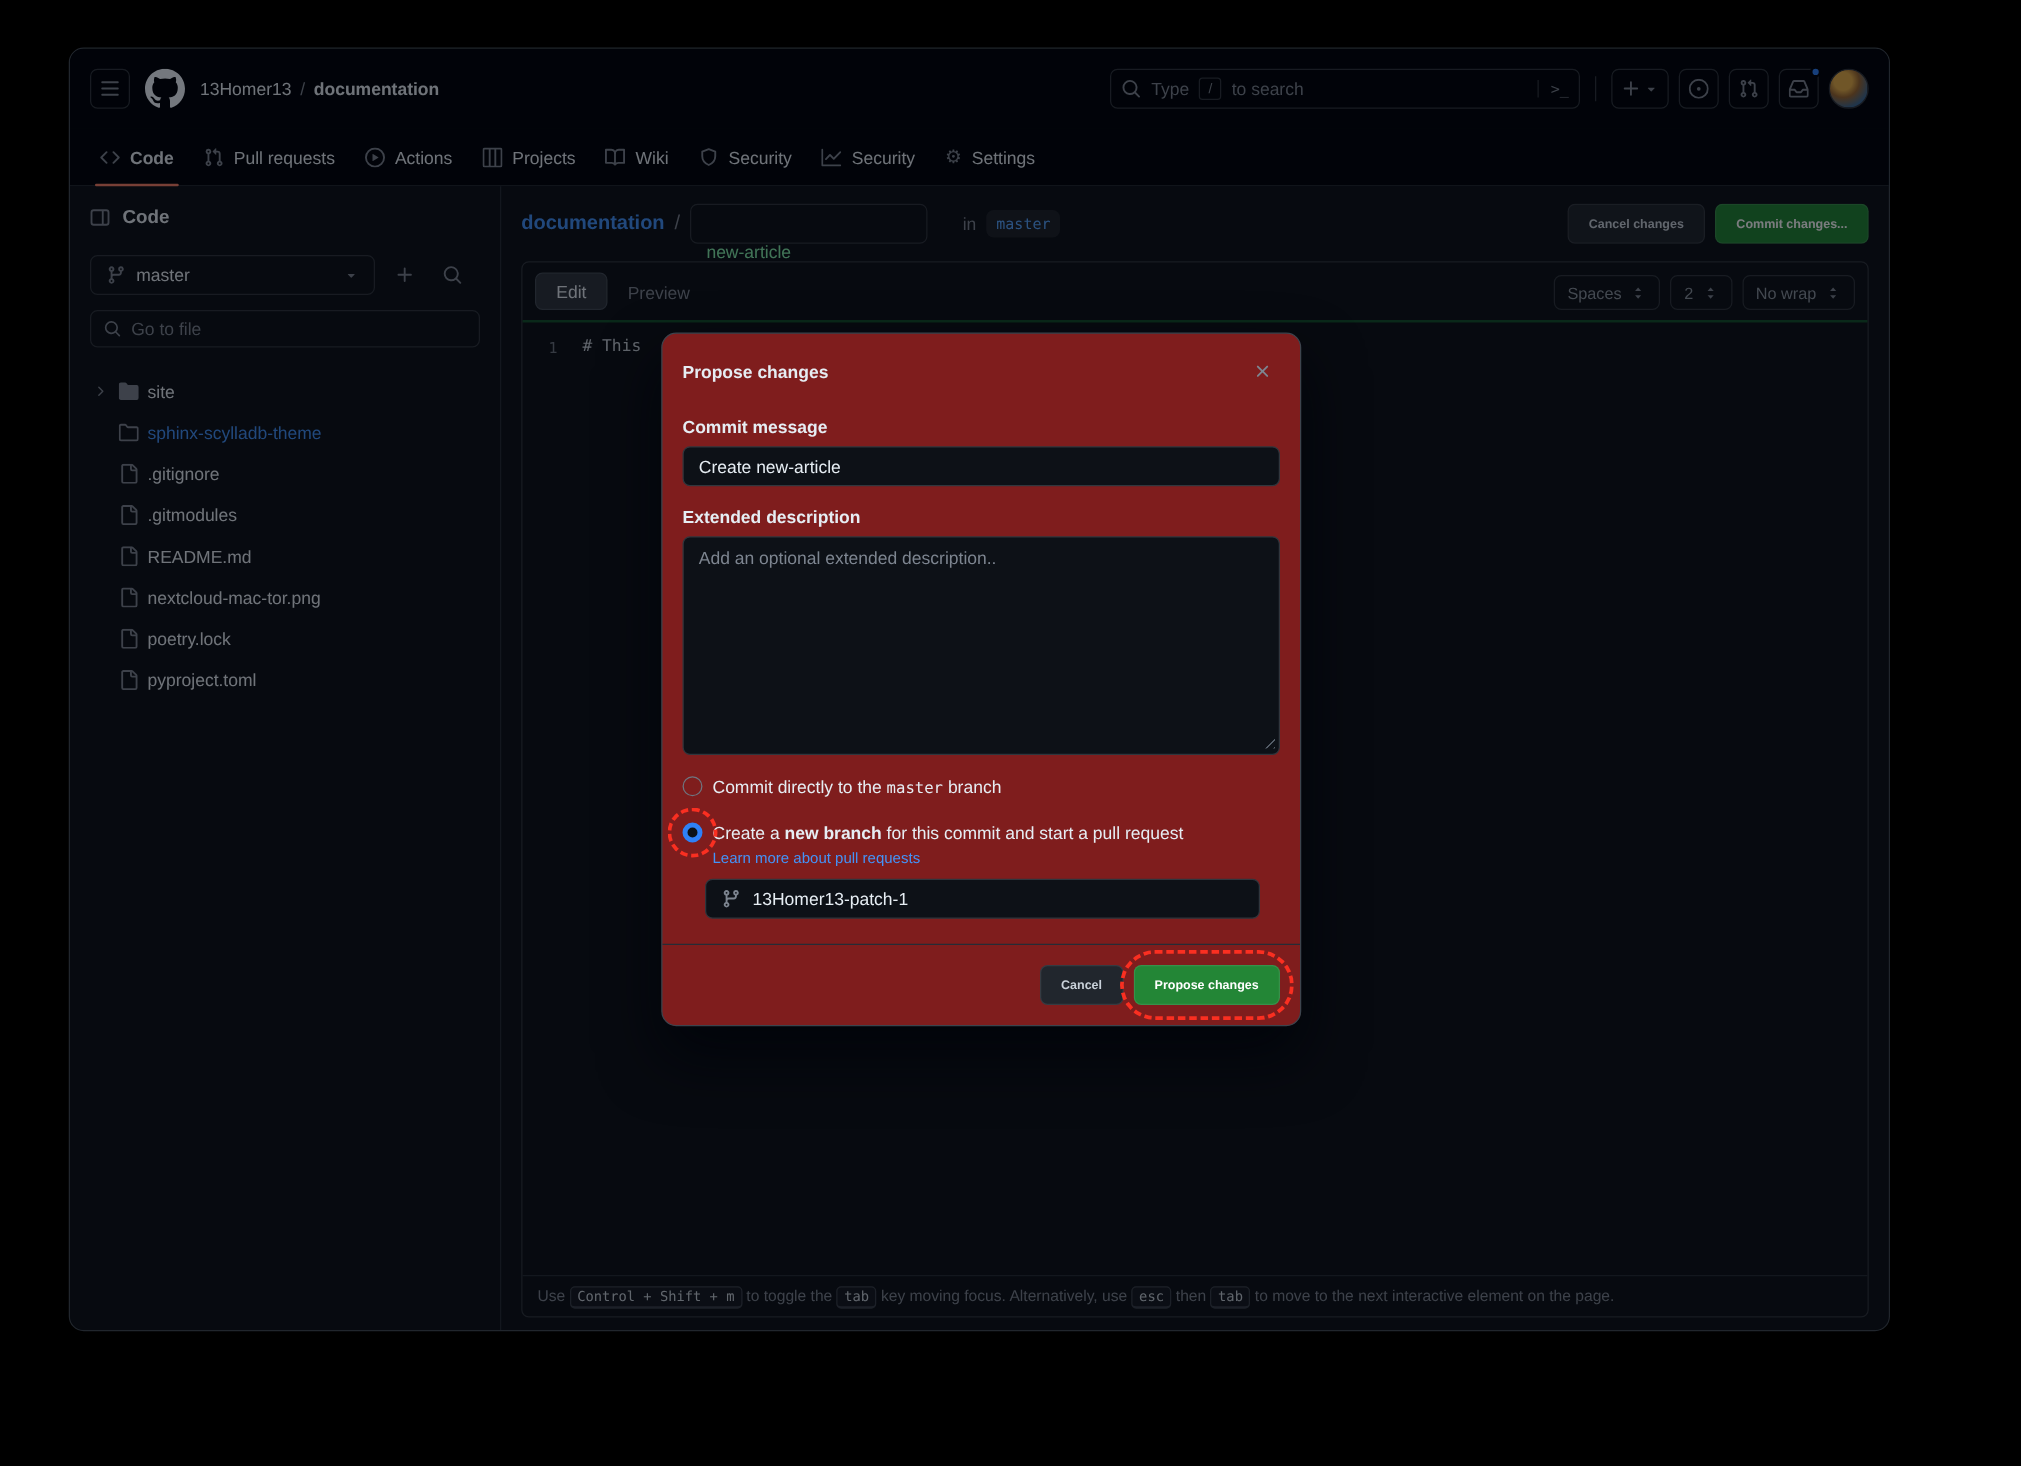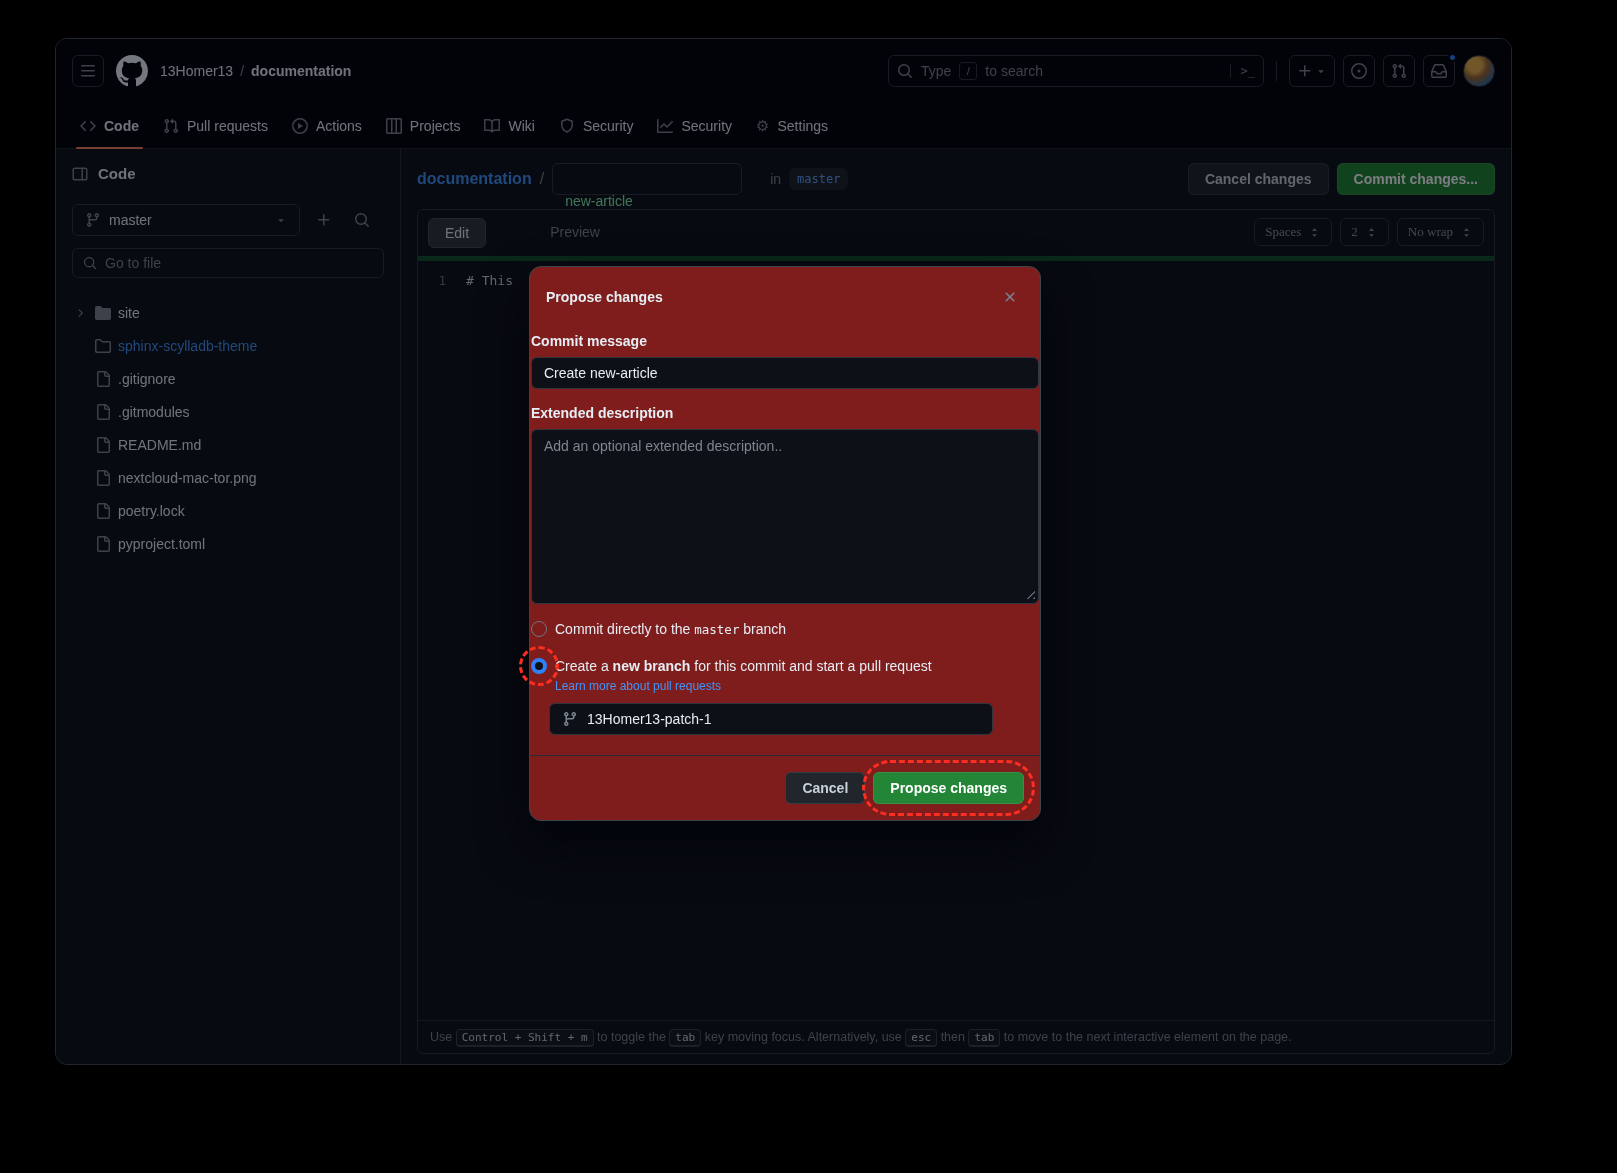--- a/index.html
+++ b/index.html
@@ -73,50 +73,50 @@
   .file-crumb-repo { color:#4493f8; font-weight:600; font-size:16px; text-decoration:none; cursor:pointer; }
   .file-crumb-sep { color:#7d8590; font-size:16px; }
   .filename-box { width:190px; height:32px; border:1px solid #30363d; border-radius:6px; background:#0d1117;
     display:flex; align-items:center; padding:0 12px; }
   .filename-box input { width:100%; background:transparent; border:none; outline:none; color:#86efac; font:inherit;margin-top:44px; }
   .in-label { color:#7d8590; margin-left:20px; }
   .branch-chip { height:22px; padding:0 8px; border-radius:6px; background:rgba(110,118,129,0.18);
     color:#58a6ff; font-family:"DejaVu Sans Mono","Liberation Mono",monospace; font-size:12px;
     display:flex; align-items:center; cursor:pointer; }
   .top-actions { margin-left:auto; display:flex; gap:8px; }
-  .btn { height:32px; padding:0 16px; border-radius:6px; font-size:14px; font-weight:600; display:inline-flex;
+  .btn { height:32px; padding:0 16px; border-radius:6px; font-size:10px; font-weight:600; display:inline-flex;
     align-items:center; justify-content:center; border:1px solid rgba(240,246,252,0.1); cursor:pointer; white-space:nowrap; }
   .btn-default { background:#21262d; color:#c9d1d9; }
   .btn-primary { background:#238636; color:#ffffff; }
 
   .editor-frame { margin-top:14px; flex:1; border:1px solid #30363d; border-radius:6px; display:flex; flex-direction:column; min-height:0; }
-  .editor-toolbar { display:flex; align-items:flex-start; padding:8px 10px; border-bottom:5px solid #14532d;gap:48px; }
+  .editor-toolbar { display:flex; align-items:flex-end; padding:8px 10px; border-bottom:2px solid #14532d; }
   .seg-tab { padding:6px 16px; border-radius:6px; font-size:14px; cursor:pointer; color:#7d8590; }
   .seg-tab.active { background:#2f353d; border:1px solid #444c56; color:#e6edf3; }
-  .toolbar-selects { margin-left:auto; display:flex; gap:8px;font-family:Liberation Serif, serif; }
+  .toolbar-selects { margin-left:auto; display:flex; gap:8px; }
   .select-btn { height:28px; border:1px solid #30363d; border-radius:6px; padding:0 10px; display:flex; align-items:center;
     gap:7px; color:#8b949e; font-size:13px; cursor:pointer; }
   .select-btn svg { color:#7d8590; }
   .code-area { flex:1; padding-top:10px; font-family:"DejaVu Sans Mono","Liberation Mono",monospace; font-size:13px; }
   .code-line { display:flex; }
   .code-gutter { width:48px; flex:none; text-align:right; padding-right:20px; color:#6e7681; font-size:12px; line-height:20px; }
   .code-text { color:#c9d1d9; line-height:20px; }
   .editor-hint { border-top:1px solid #262c36; padding:9px 12px; font-size:12.5px; color:#7d8590; }
   .hint-kbd { font-family:"DejaVu Sans Mono","Liberation Mono",monospace; font-size:11px; color:#c9d1d9;
     background:#161b22; border:1px solid #3a4049; border-bottom-width:2px; border-radius:4px; padding:1px 5px; }
 
   
   .backdrop { position:absolute; inset:0; background:rgba(1,4,9,0.52); z-index:50; }
   .modal { position:absolute; left:473px; top:227px; width:512px; background:#7f1d1d; border:1px solid #3d444d;
     border-radius:12px; box-shadow:0 24px 48px rgba(1,4,9,0.85); z-index:60; }
   .modal-head { display:flex; align-items:center; justify-content:space-between; padding:16px 16px 12px; }
   .modal-title { font-weight:600; font-size:14px; }
   .close-btn { width:28px; height:28px; display:flex; align-items:center; justify-content:center; color:#7d8590;
     border-radius:6px; cursor:pointer; }
-  .modal-body { padding:2px 1px 6px; }
+  .modal-body { padding:2px 16px 6px; }
   .form-label { font-weight:600; font-size:14px; margin:8px 0 8px; }
   .text-input { width:100%; height:32px; background:#0d1117; border:1px solid #30363d; border-radius:6px;
     color:#e6edf3; padding:0 12px; font:inherit; font-size:14px; outline:none; }
   .ta-wrap { position:relative; }
   .textarea { width:100%; height:175px; background:#0d1117; border:1px solid #30363d; border-radius:6px;
     color:#e6edf3; padding:8px 12px; font:inherit; font-size:14px; resize:none; outline:none; display:block; }
   .textarea::placeholder { color:#7d8590; }
   .ta-grip { position:absolute; right:4px; bottom:5px; width:10px; height:10px; pointer-events:none;
     background:repeating-linear-gradient(-45deg,#545d68 0 1.5px,transparent 1.5px 4.5px);
     clip-path:polygon(100% 0,100% 100%,0 100%); }

